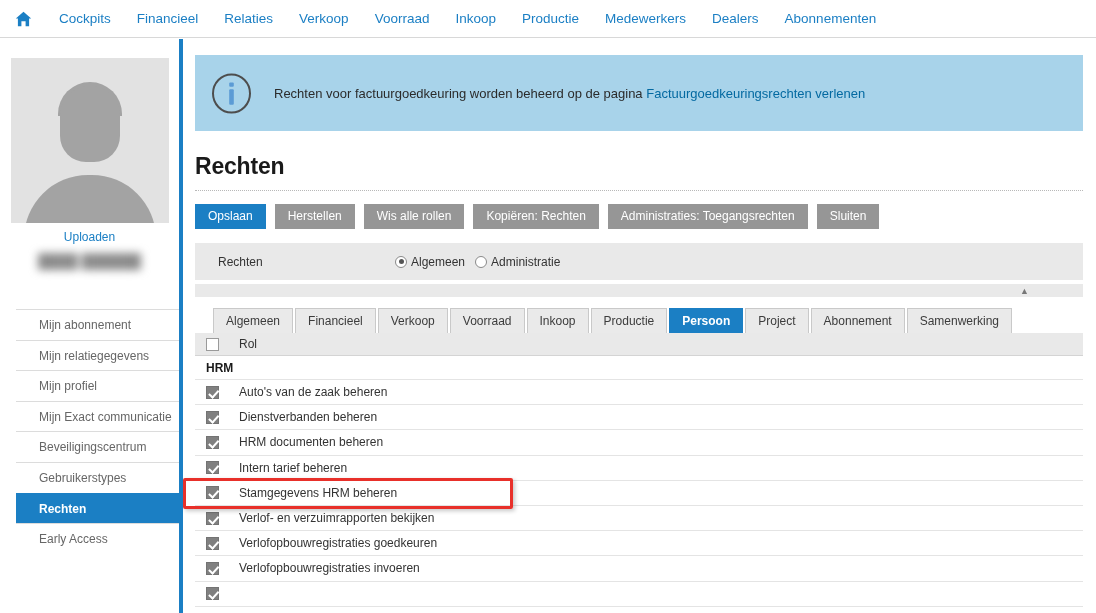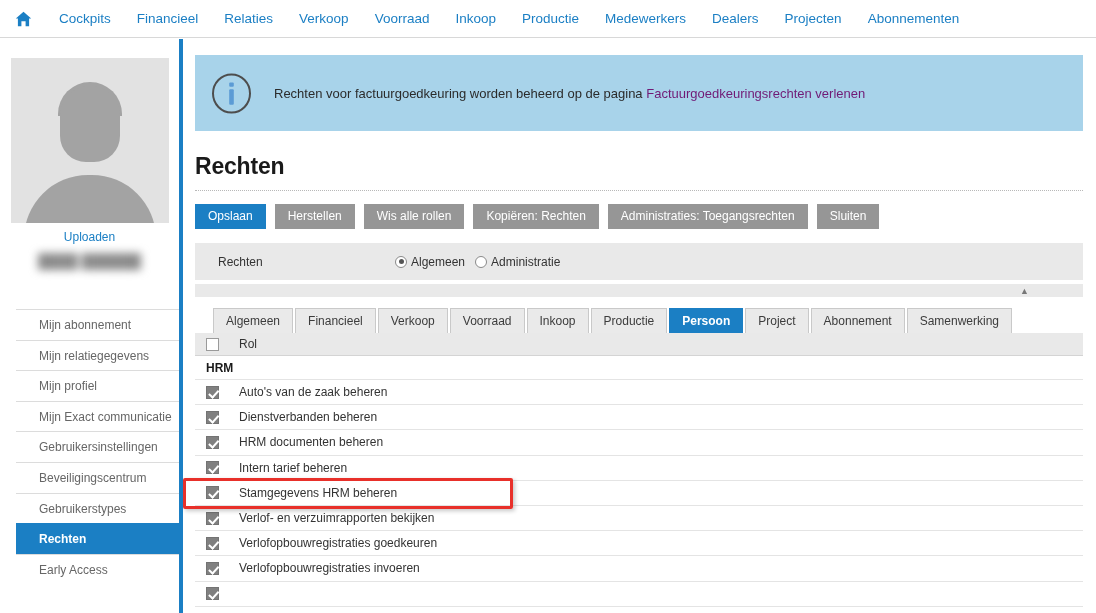--- a/index.html
+++ b/index.html
@@ -133,21 +133,21 @@
     background: #a8d3ea;
     display: flex; align-items: center;
     padding-left: 16px;
   }
   #info-icon {
     flex: 0 0 auto; margin-right: 22px;
   }
   #info-text {
     font-size: 13px; color: #2b2b2b;
   }
-  #info-link { color: #701a75; cursor: pointer; }
+  #info-link { color: #0369a1; cursor: pointer; }
 
   #page-title {
     margin: 22px 0 0 12px;
     font-size: 23px;
     font-weight: bold;
     color: #1a1a1a;
     letter-spacing: -0.2px;
   }
   #title-rule {
     margin: 10px 0 0 12px;
@@ -336,39 +336,37 @@
   <div id="navlinks" style="display: flex; align-items: flex-start;">
       <span class="navlink">Cockpits</span>
       <span class="navlink">Financieel</span>
       <span class="navlink">Relaties</span>
       <span class="navlink">Verkoop</span>
       <span class="navlink">Voorraad</span>
       <span class="navlink">Inkoop</span>
       <span class="navlink">Productie</span>
       <span class="navlink">Medewerkers</span>
       <span class="navlink">Dealers</span>
-      <span class="navlink">Projecten</span>
       <span class="navlink">Abonnementen</span>
     </div>
 </div>
 
 <div id="sidebar">
   <div id="avatar-box">
     <div id="avatar-hair"></div>
     <div id="avatar-head"></div>
     <div id="avatar-body"></div>
   </div>
   <span id="upload-link">Uploaden</span>
   <div id="user-name-blurred">████ ██████</div>
   <div id="sidebar-menu">
       <div class="side-item"><span>Mijn abonnement</span></div>
       <div class="side-item"><span>Mijn relatiegegevens</span></div>
       <div class="side-item"><span>Mijn profiel</span></div>
       <div class="side-item"><span>Mijn Exact communicatie</span></div>
-      <div class="side-item"><span>Gebruikersinstellingen</span></div>
       <div class="side-item"><span>Beveiligingscentrum</span></div>
       <div class="side-item"><span>Gebruikerstypes</span></div>
       <div class="side-item active"><span>Rechten</span></div>
       <div class="side-item"><span>Early Access</span></div>
     </div>
 </div>
 <div id="sidebar-divider"></div>
 
 <div id="main">
 

